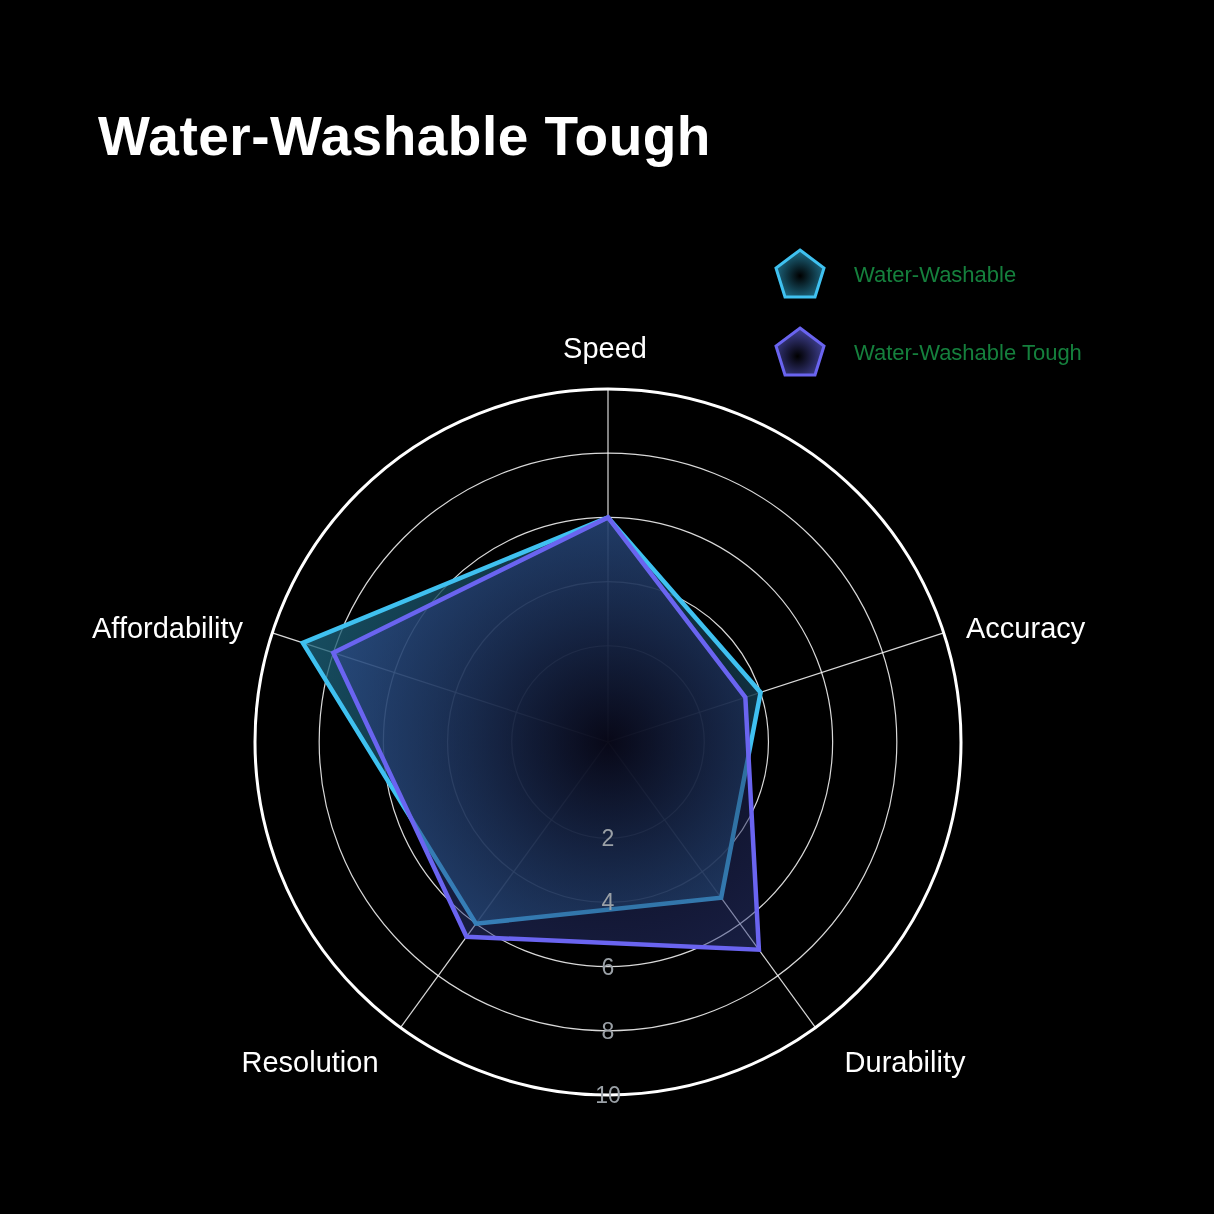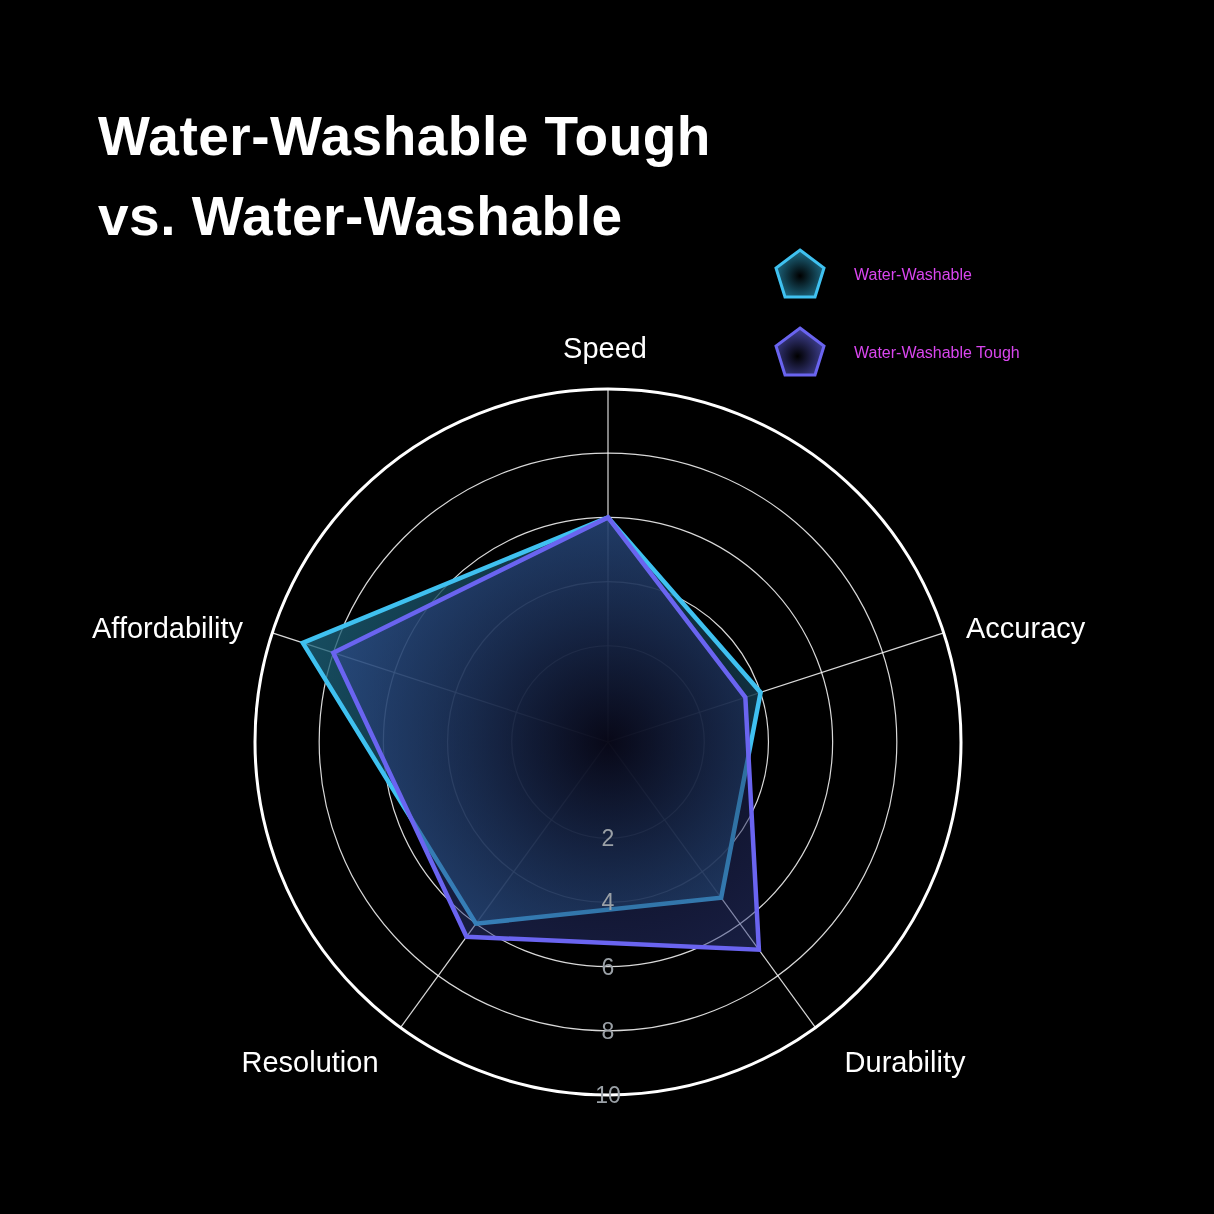--- a/index.html
+++ b/index.html
@@ -2,31 +2,30 @@
 <html><head>
 <meta charset="utf-8">
 <style>
   html, body { margin:0; padding:0; background:#000; }
   body { width:1214px; height:1214px; position:relative; overflow:hidden; font-family:"Liberation Sans", "DejaVu Sans", sans-serif; color:#fff; }
   .title { position:absolute; left:98px; top:96px; font-size:55px; font-weight:bold; line-height:80px; letter-spacing:0.5px; color:#fff; }
   .title div { white-space:nowrap; }
   .legend { position:absolute; left:770px; top:236px; }
   .legend-item { display:flex; align-items:center; height:78px; }
   .legend-item svg { width:60px; height:60px; margin-right:24px; }
-  .legend-label { font-size:16px; color:#d946ef; }
+  .legend-label { font-size:22px; color:#15803d; }
   svg.chart { position:absolute; left:0; top:0; }
   .cat { font-size:29px; fill:#fff; font-family:"Liberation Sans", sans-serif; }
   .tick { font-size:23px; fill:#9aa0a6; font-family:"Liberation Sans", sans-serif; }
 </style>
 </head>
 <body>
 
 <div class="title">
   <div>Water-Washable Tough</div>
-  <div>vs. Water-Washable</div>
 </div>
 
 <div class="legend">
   <div class="legend-item">
     <svg viewBox="0 0 60 60">
       <defs>
         <radialGradient id="lg1" cx="50%" cy="55%" r="55%">
           <stop offset="0%" stop-color="#000"></stop>
           <stop offset="100%" stop-color="#1f6f8a"></stop>
         </radialGradient>

